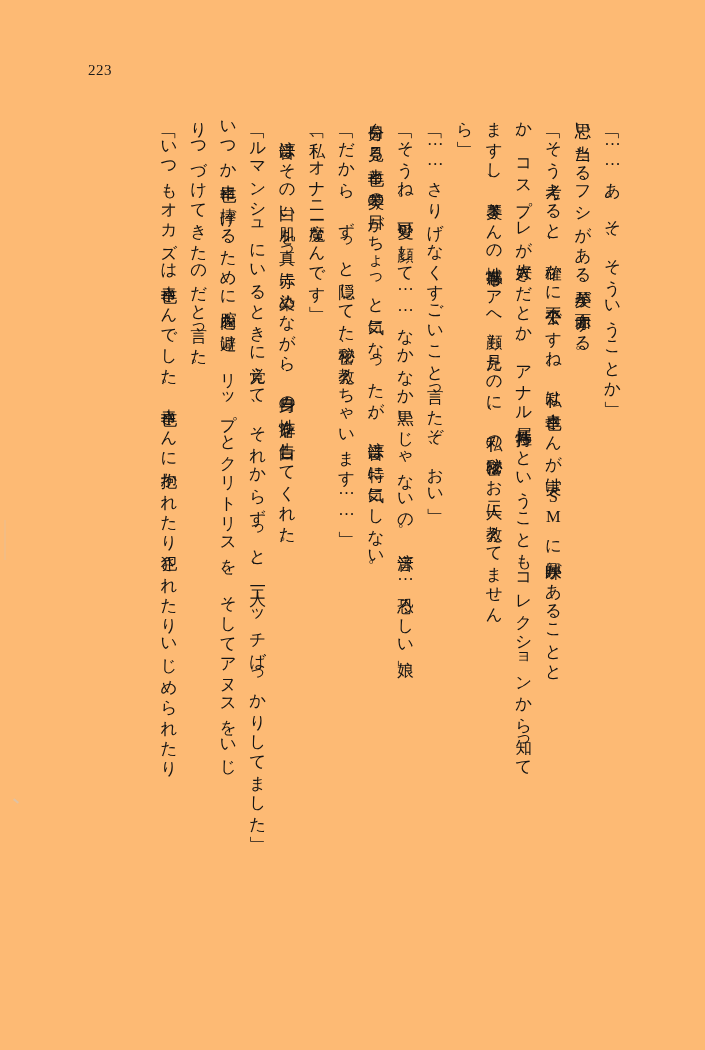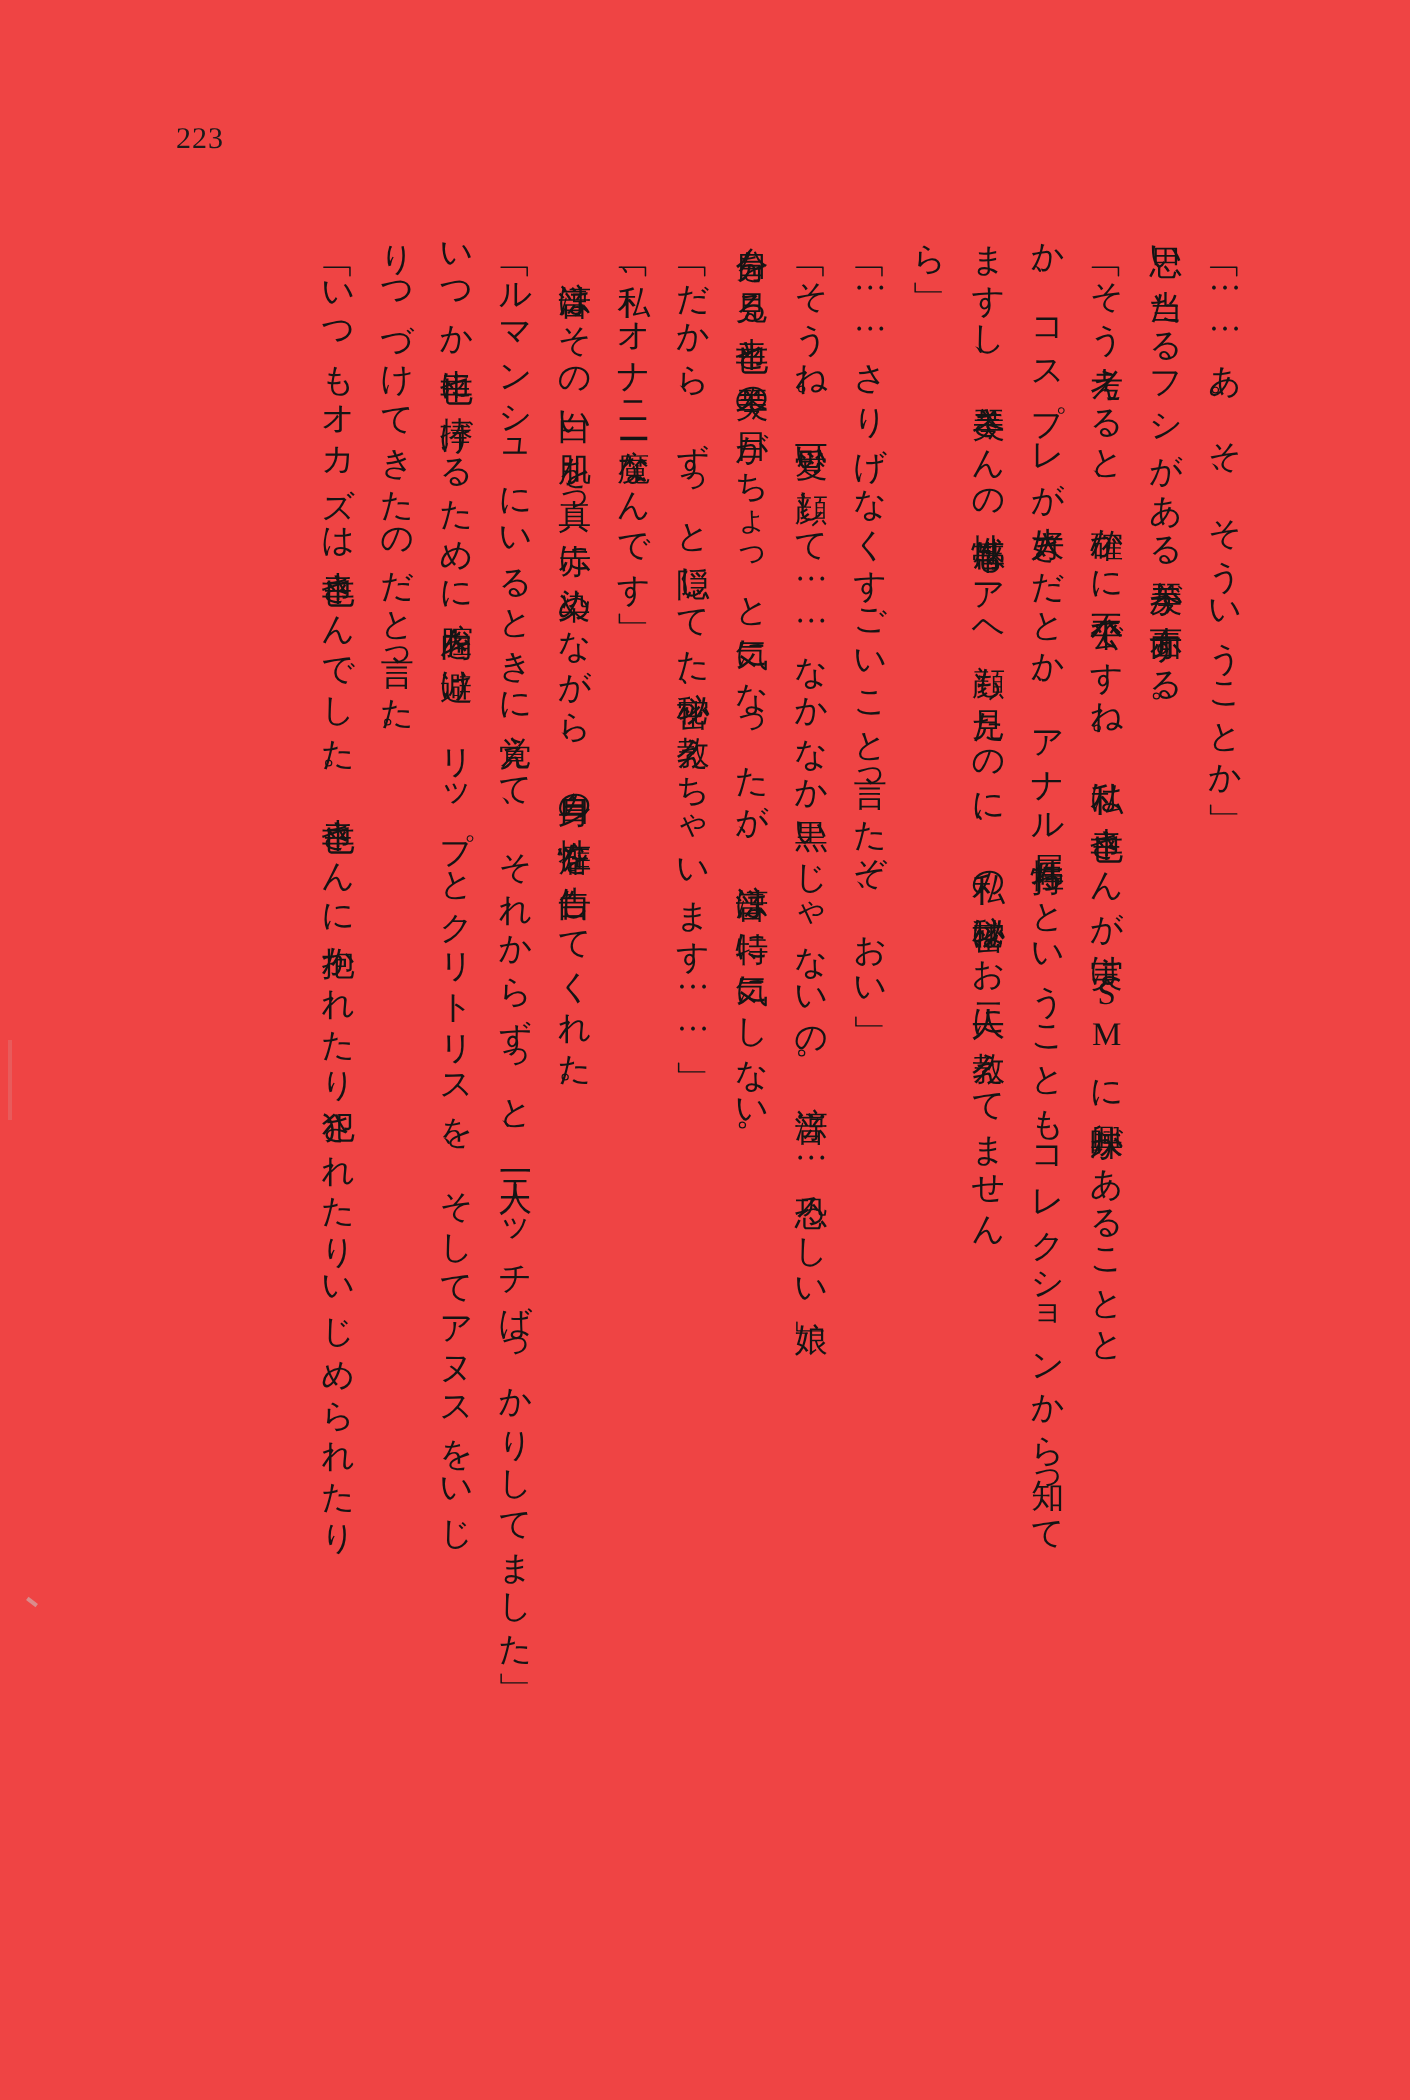--- a/index.html
+++ b/index.html
@@ -8,21 +8,21 @@
     background: #ffffff;
   }
   body {
     font-family: "Liberation Serif", "DejaVu Serif", serif;
     color: #111111;
   }
   #page {
     position: relative;
     width: 705px;
     height: 1050px;
-    background: #ef4444;
+    background: #fdba74;
     overflow: hidden;
   }
   
   #page-number {
     position: absolute;
     top: 62px;
     left: 88px;
     font-size: 15px;
     letter-spacing: 0.5px;
     color: #1a1a1a;

